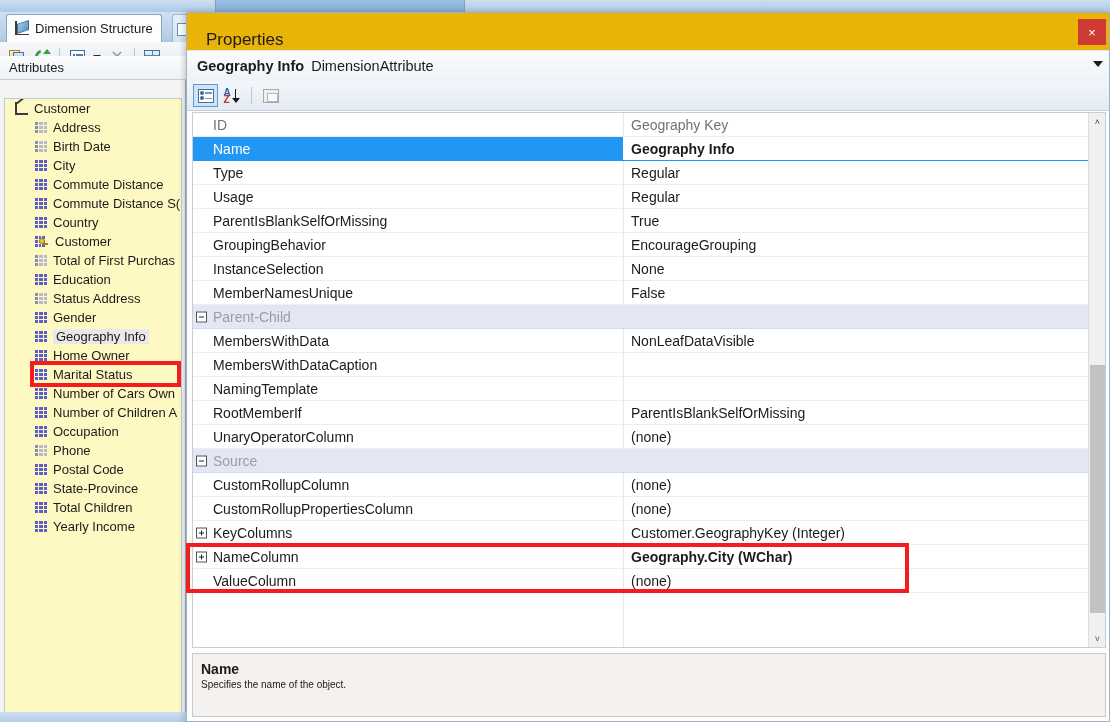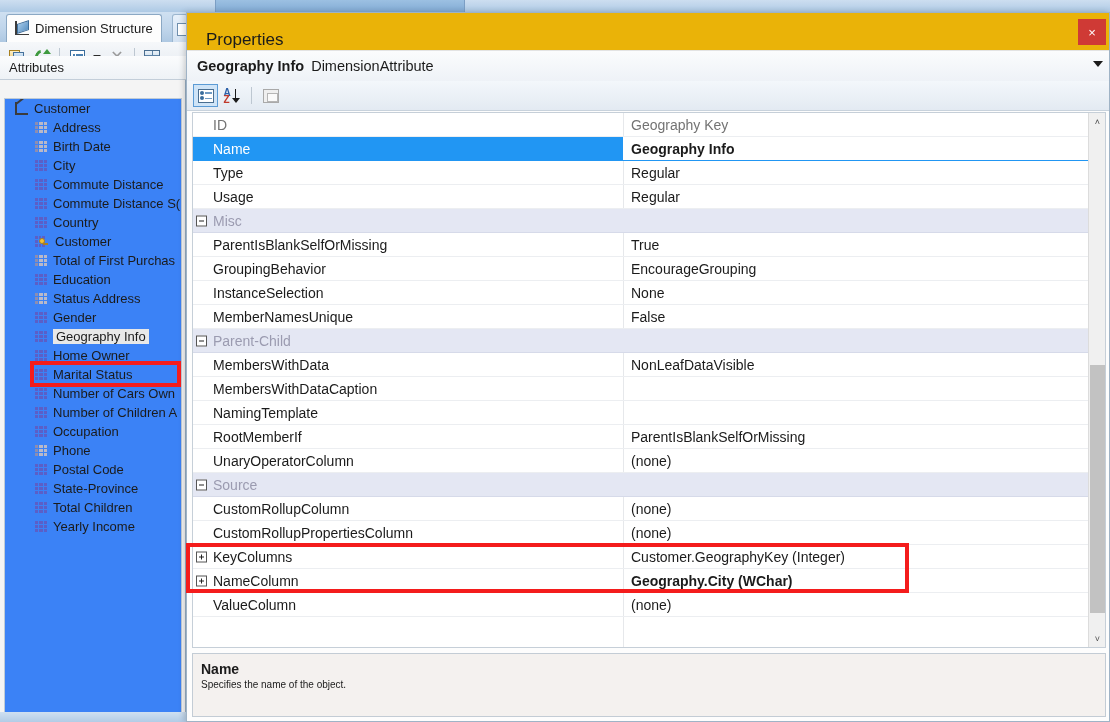--- a/index.html
+++ b/index.html
@@ -127,21 +127,21 @@
 
   .attributes-hdr {
     position: absolute; left: 0; top: 44px; width: 186px; height: 24px;
     background: linear-gradient(to bottom,#fbfcfd,#eef2f6);
     border-bottom: 1px solid #c3ced9;
     display: flex; align-items: center; padding-left: 9px;
     font-size: 13px; color: #1b1b1b;
   }
   .tree-area {
     position: absolute; left: 4px; top: 86px; width: 178px; height: 622px;
-    background: #3b82f6; border: 1px solid #bfcbd6; overflow: hidden;
+    background: #fef9c3; border: 1px solid #bfcbd6; overflow: hidden;
   }
   .tree-root {
     display: flex; align-items: center; gap: 5px;
     height: 19px; padding-left: 8px; font-size: 13px; color: #1b1b1b;
   }
   .tree-item {
     display: flex; align-items: center; gap: 6px;
     height: 19px; padding-left: 30px; font-size: 13px; color: #1b1b1b;
     white-space: nowrap;
   }
@@ -775,25 +775,20 @@
             <div class="pval">Geography Info</div>
           </div>
           <div class="prow">
             <div class="pname">Type</div>
             <div class="pval">Regular</div>
           </div>
           <div class="prow">
             <div class="pname">Usage</div>
             <div class="pval">Regular</div>
           </div>
-          <div class="prow group">
-            <span class="expander"></span>
-            <div class="pname">Misc</div>
-            <div class="pval"></div>
-          </div>
           <div class="prow">
             <div class="pname">ParentIsBlankSelfOrMissing</div>
             <div class="pval">True</div>
           </div>
           <div class="prow">
             <div class="pname">GroupingBehavior</div>
             <div class="pval">EncourageGrouping</div>
           </div>
           <div class="prow">
             <div class="pname">InstanceSelection</div>

